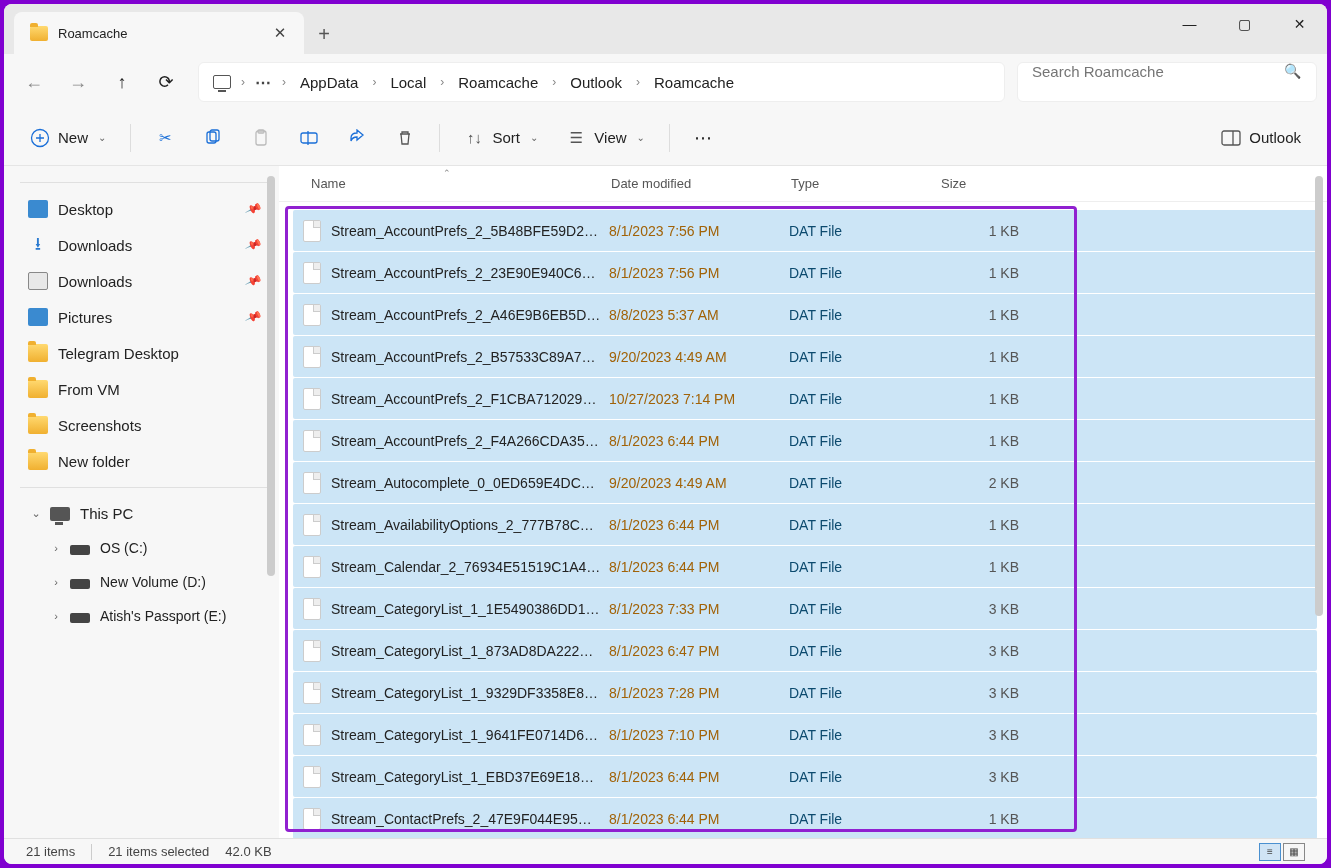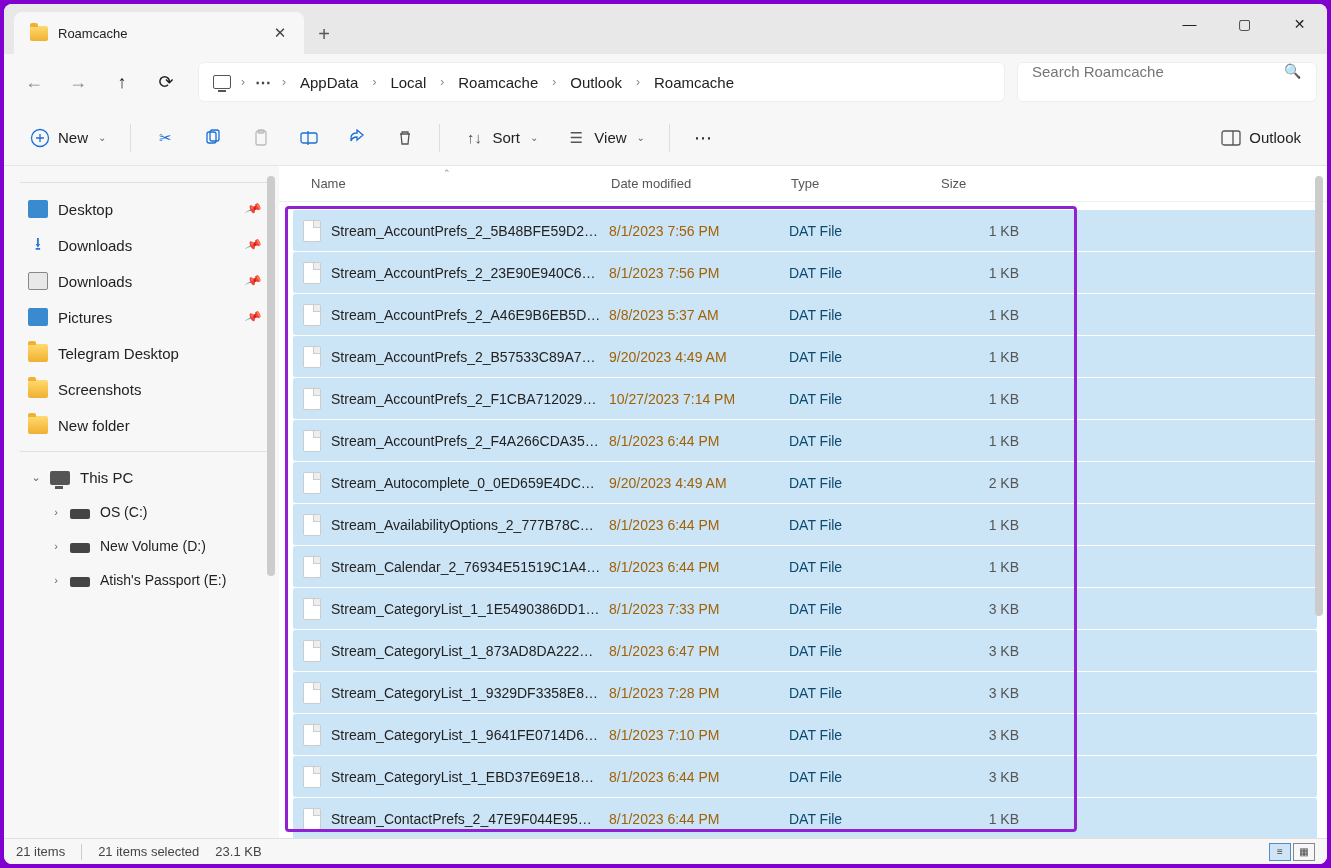--- a/index.html
+++ b/index.html
@@ -79,21 +79,21 @@
 .frow { display: flex; align-items: center; height: 41px; background: #cce5f6; margin-bottom: 1px; border-radius: 2px; font-size: 14px; color: #222; cursor: pointer; padding-left: 6px;}
 .frow .fico { width: 18px; height: 22px; background: #fff; border: 1px solid #ccc; border-radius: 2px; margin: 0 10px 0 4px; position:relative;}
 .frow .fico::after{content:"";position:absolute;top:0;right:0;width:6px;height:6px;background:#eee;border-left:1px solid #ccc;border-bottom:1px solid #ccc;}
 .frow .fname { width: 278px; white-space: nowrap; overflow: hidden; text-overflow: ellipsis; padding-right: 8px;}
 .frow .fdate { width: 180px; color: #a16207; }
 .frow .ftype { width: 150px; color: #0c4a6e; }
 .frow .fsize { width: 88px; text-align: right; color: #555; padding-right: 8px;}
 .filescroll { position:absolute; right:4px; top:10px; width:8px; height:440px; background:#ccc; border-radius:4px;}
 
 
-.statusbar { height: 26px; border-top: 1px solid #e0e0e0; display: flex; align-items: center; padding: 0 12px; font-size: 13px; color: #444; gap: 16px; background:#f7f7f7;}
+.statusbar { height: 26px; border-top: 1px solid #e0e0e0; display: flex; align-items: center; padding: 0 22px; font-size: 13px; color: #444; gap: 16px; background:#f7f7f7;}
 .statusbar .sep { width:1px; height:16px; background:#ccc;}
 .viewtoggle { margin-left:auto; display:flex; gap:2px;}
 .viewtoggle div { width:22px; height:18px; border:1px solid #888; display:flex; align-items:center; justify-content:center; font-size:10px; cursor:pointer;}
 .viewtoggle div.active { background:#d0e4f5; border-color:#4a90d0;}
 
 svg { display: block; }
 </style>
 </head>
 <body>
 
@@ -243,20 +243,24 @@
             <span class="sb-ico pics"></span>
     <span>Pictures</span>
     <span class="sb-pin">📌</span>
           </div>
           <div class="sb-item">
             <span class="sb-ico folder"></span>
     <span>Telegram Desktop</span>
     </div>
           <div class="sb-item">
             <span class="sb-ico folder"></span>
+    <span>From VM</span>
+    </div>
+          <div class="sb-item">
+            <span class="sb-ico folder"></span>
     <span>Screenshots</span>
     </div>
           <div class="sb-item">
             <span class="sb-ico folder"></span>
     <span>New folder</span>
     </div>
         </div>
       <div class="sb-divider"></div>
       <div class="sb-item">
         <span class="sb-expand">⌄</span>
@@ -398,20 +402,20 @@
           </div>
         </div>
       <div class="filescroll"></div>
     </div>
   </div>
 
   <div class="statusbar">
     <span>21 items</span>
     <span class="sep"></span>
     <span>21 items selected</span>
-    <span>23.1 KB</span>
+    <span>42.0 KB</span>
     <div class="viewtoggle">
       <div class="active">≡</div>
       <div>▦</div>
     </div>
   </div>
 
 </div>
 
 </body></html>

